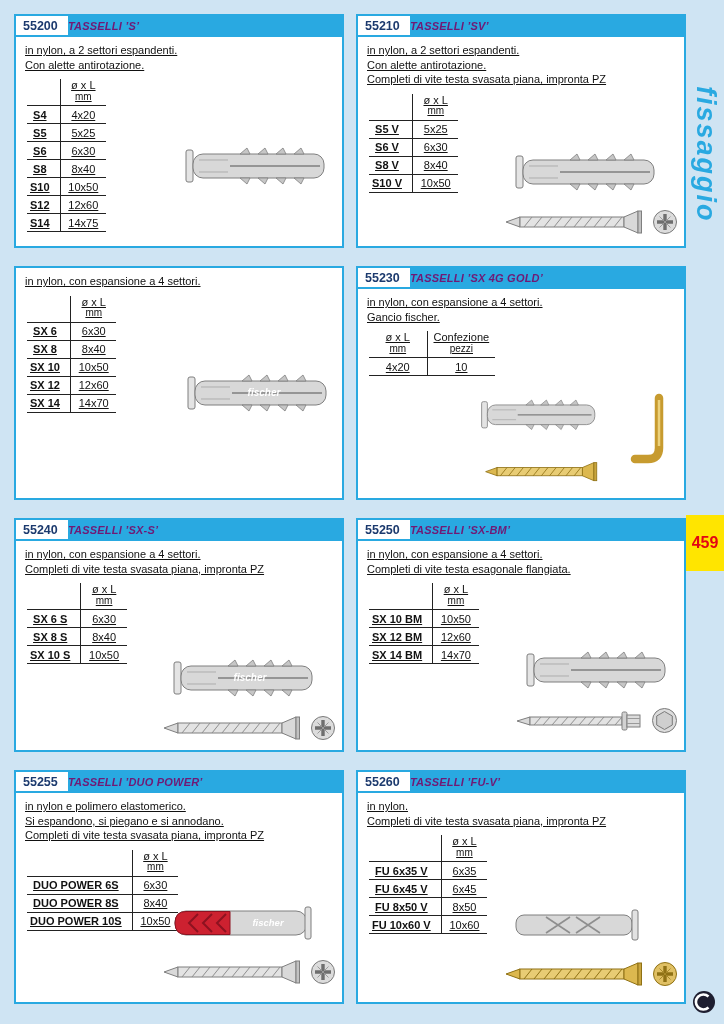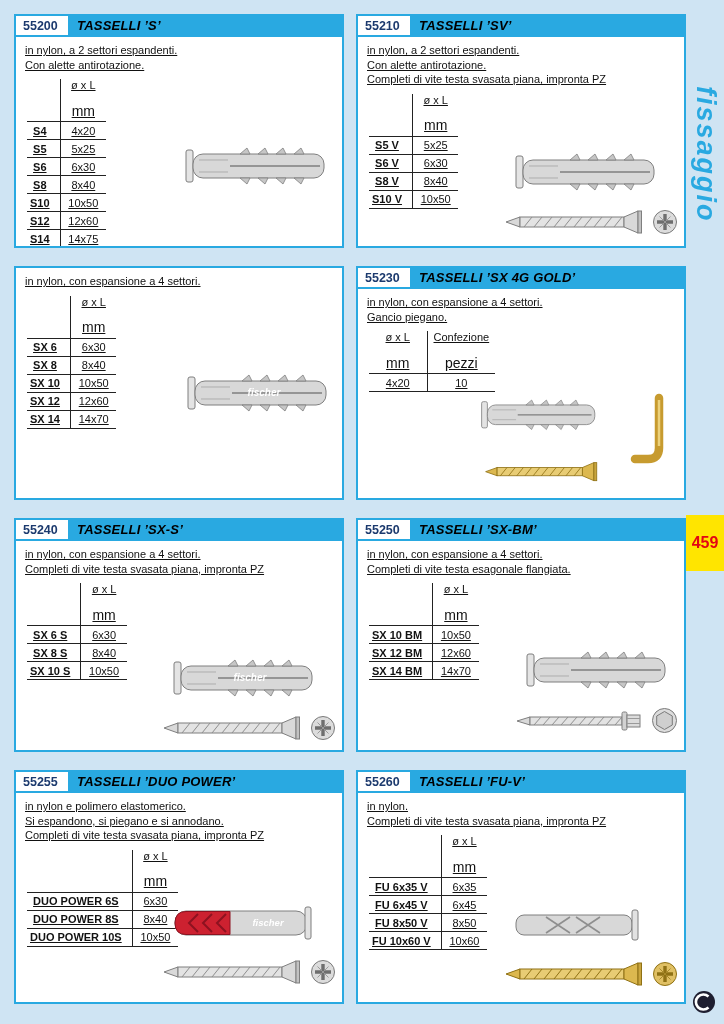--- a/index.html
+++ b/index.html
@@ -6,32 +6,32 @@
     --accent:#29a9e1; --page-bg:#cfe4f3; --code:#1c3a6e;
     --pn-bg:#ffe500; --pn-fg:#e30613; --line:#222;
   }
   *{margin:0;padding:0;box-sizing:border-box;}
   body{margin:0;background:var(--page-bg);font-family:"Liberation Sans",sans-serif;}
   .page{position:relative;width:724px;height:1024px;background:var(--page-bg);overflow:hidden;}
   .grid{position:absolute;left:14px;top:14px;display:grid;grid-template-columns:330px 330px;grid-auto-rows:234px;gap:18px 12px;border-radius:10px;}
   .panel{position:relative;background:#fff;border:2px solid var(--accent);overflow:hidden;}
   .panel-header{display:flex;height:21px;border-bottom:2px solid var(--accent);}
   .panel-code{display:flex;align-items:center;padding:0 7px;background:#fff;color:var(--code);font-size:12.5px;font-weight:bold;min-width:52px;}
-  .panel-title{flex:1;display:flex;align-items:center;background:var(--accent);color:#000000;font-size:13px;font-weight:bold;font-style:italic;padding-left:9px;letter-spacing:.2px;white-space:nowrap;}
+  .panel-title{flex:1;display:flex;align-items:center;background:var(--accent);color:#701a75;font-size:11px;font-weight:bold;font-style:italic;letter-spacing:.2px;white-space:nowrap;}
   .panel-body{position:relative;padding:6px 9px;font-size:11px;color:#111;height:calc(100% - 21px);text-decoration:underline;}
   .desc{line-height:1.32;}
   .spec{border-collapse:collapse;margin:7px 0 0 2px;font-size:11px;color:#111;}
   .spec td{height:18px;padding:1px 7px;vertical-align:middle;}
   .spec td.lbl{font-weight:bold;text-align:center;border-right:1.2px solid var(--line);border-bottom:1.2px solid var(--line);white-space:nowrap;padding-left:3px;padding-right:10px;}
   .spec td.val{text-align:center;border-bottom:1.2px solid var(--line);min-width:46px;}
   .spec tr.head td{border-bottom:1.2px solid var(--line);}
   .spec tr.head td.lbl-col{border-right:1.2px solid var(--line);}
   .spec .colhead{text-align:center;line-height:1.05;padding:1px 6px 3px;}
   .spec .colhead .h1{display:block;}
-  .spec .colhead .h2{display:block;font-size:14px;margin-top:12px;}
+  .spec .colhead .h2{display:block;font-size:10px;}
   .spec .sepl{border-left:1.2px solid var(--line);}
   .spec td.val.wide{min-width:58px;}
   .art{position:absolute;display:flex;flex-direction:column;gap:8px;align-items:flex-start;}
   .screw-row{display:flex;align-items:center;gap:8px;margin-left:2px;}
   .plug-indent{margin-left:12px;}
   .sidebar-label{position:absolute;right:3px;top:86px;writing-mode:vertical-rl;color:var(--accent);font-size:27px;font-weight:bold;font-style:italic;letter-spacing:2px;}
   .page-number{position:absolute;right:0;top:475px;width:38px;height:56px;background:var(--pn-bg);color:var(--pn-fg);font-weight:bold;font-size:16px;display:flex;align-items:center;justify-content:center;margin-top:40px;}
   .logo{position:absolute;right:8px;bottom:10px;line-height:0;}
   svg text.brand{font-family:"Liberation Sans",sans-serif;}
 </style>
@@ -264,21 +264,21 @@
     </section>
 
     <section class="panel">
       <header class="panel-header">
         <span class="panel-code">55230</span>
         <span class="panel-title">TASSELLI ’SX 4G GOLD’</span>
       </header>
       <div class="panel-body">
         <div class="desc">
           <div>in nylon, con espansione a 4 settori.</div>
-          <div>Gancio piegano.</div>
+          <div>Gancio fischer.</div>
         </div>
         <table class="spec">
           <tbody>
             <tr class="head">
               <td class="colhead">
                 <span class="h1">ø x L</span>
                 <span class="h2">mm</span>
               </td>
               <td class="colhead sepl">
                 <span class="h1">Confezione</span>

